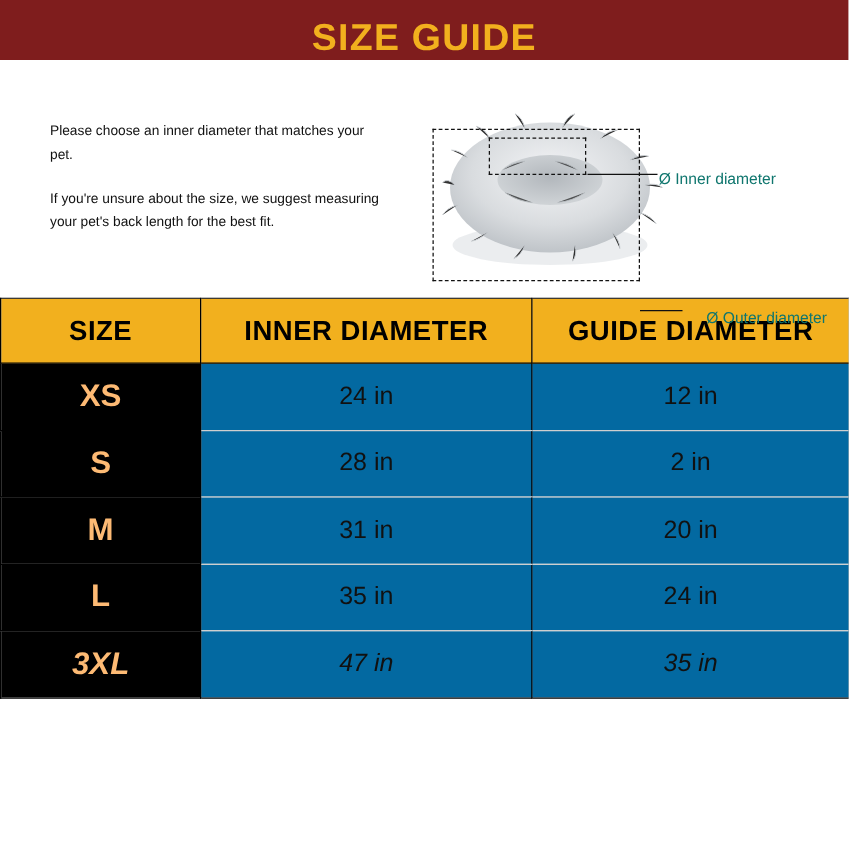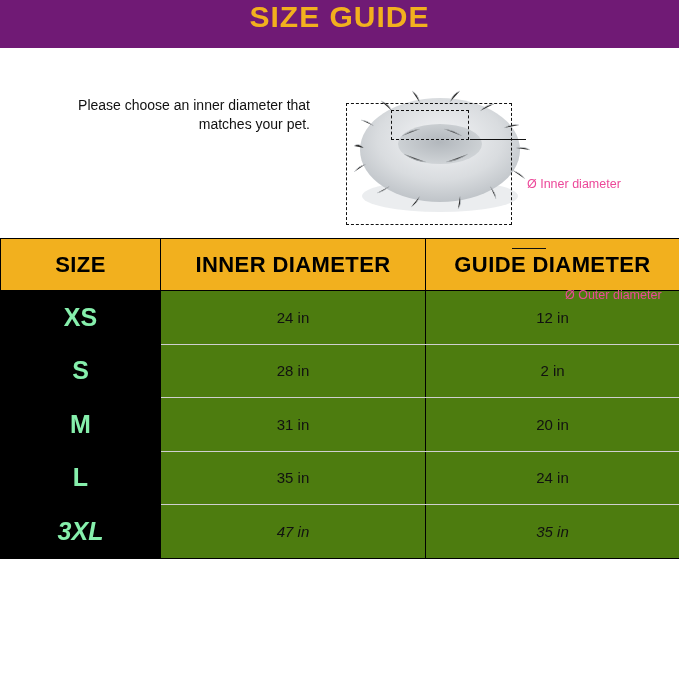--- a/index.html
+++ b/index.html
@@ -12,23 +12,23 @@
   #page {
     position: relative;
     width: 679px; height: 679px;
     overflow: hidden;
     background: #ffffff;
   }
 
   
   .header {
     height: 48px;
-    background: #701a75;
+    background: #7f1d1d;
     display: flex;
-    align-items: flex-start;
+    align-items: flex-end;
     justify-content: center;
   }
   .header-title {
     color: #f2b01e;
     font-size: 30px;
     font-weight: bold;
     letter-spacing: 1px;
   }
 
   
@@ -36,23 +36,22 @@
     position: relative;
     height: 190px;
     background: #ffffff;
   }
   .intro-text {
     position: absolute;
     left: 40px;
     top: 48px;
     width: 270px;
     color: #111111;
-    font-size: 14px;
+    font-size: 11px;
     line-height: 19px;
-    text-align: right;
   }
   .intro-text p { margin: 0 0 16px 0; }
 
   
   .illus {
     position: absolute;
     left: 330px;
     top: 10px;
     width: 345px;
     height: 180px;
@@ -71,23 +70,22 @@
     border: 1.5px dashed #111111;
   }
   .leader {
     position: absolute;
     background: #111111;
     height: 1.2px;
   }
   .lbl {
     position: absolute;
     font-size: 12.5px;
-    color: #ec4899;
+    color: #0f766e;
     white-space: nowrap;
-    margin-top: 41px;
   }
   .lbl-inner { left: 197px; top: 78px; }
   .lbl-outer { left: 235px; top: 189px; }
 
   
   table {
     border-collapse: collapse;
     width: 679px;
     table-layout: fixed;
   }
@@ -99,30 +97,30 @@
     background: #f2b01e;
     color: #000000;
     font-size: 22px;
     font-weight: bold;
     height: 52px;
     border: 1px solid #000000;
     letter-spacing: 0.4px;
   }
   tbody td {
     height: 53.5px;
-    font-size: 15px;
+    font-size: 20px;
     color: #111111;
     text-align: center;
     border-right: 1px solid #000000;
     border-bottom: 1px solid #cfcfcf;
-    background: #4d7c0f;
+    background: #0369a1;
   }
   tbody td.size-cell {
     background: #000000;
-    color: #86efac;
+    color: #fdba74;
     font-size: 25px;
     font-weight: bold;
     border-bottom: 1px solid #000000;
     border-left: 1px solid #000000;
     border-right: 1px solid #000000;
   }
   tbody tr:last-child td { border-bottom: 1px solid #000000; font-style: italic; }
   tbody td.last-col { border-right: 1px solid #000000; }
 </style>
 </head>
@@ -130,20 +128,21 @@
 
 <div id="page">
 
   <div class="header">
     <div class="header-title">SIZE GUIDE</div>
   </div>
 
   <div class="intro-wrap">
     <div class="intro-text">
       <p>Please choose an inner diameter that matches your pet.</p>
+      <p>If you're unsure about the size, we suggest measuring your pet's back length for the best fit.</p>
     </div>
 
     <div class="illus">
       <svg class="bed-svg" width="200" height="150" viewBox="0 0 200 150">
         <defs>
           <radialGradient id="gBody" cx="50%" cy="40%" r="65%">
             <stop offset="0%" stop-color="#f4f5f7"></stop>
             <stop offset="60%" stop-color="#d9dcdf"></stop>
             <stop offset="100%" stop-color="#b9bec3"></stop>
           </radialGradient>

